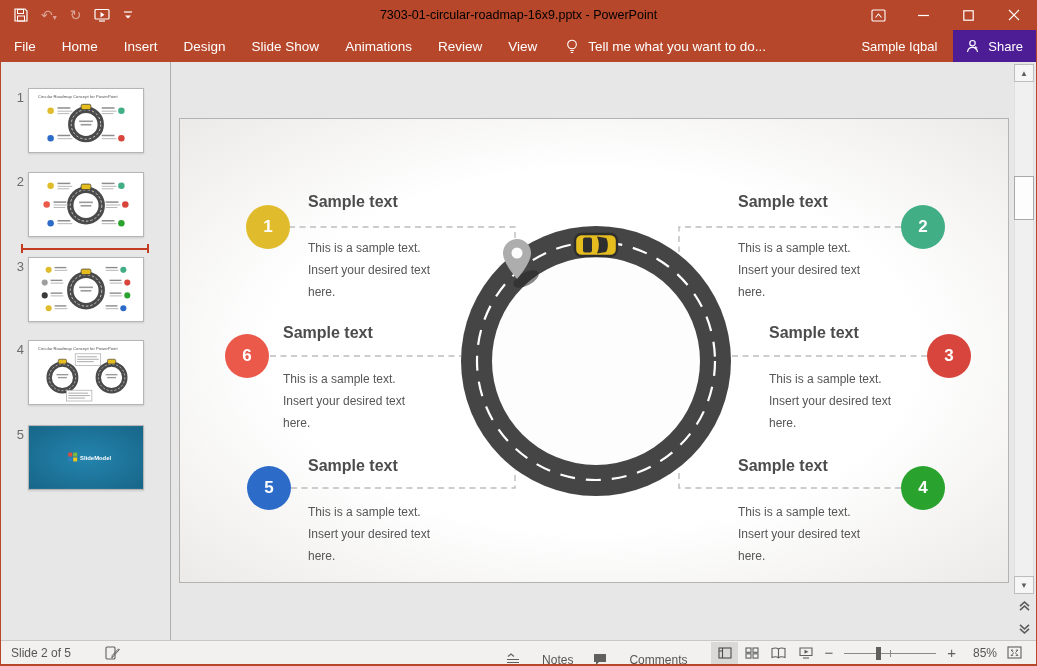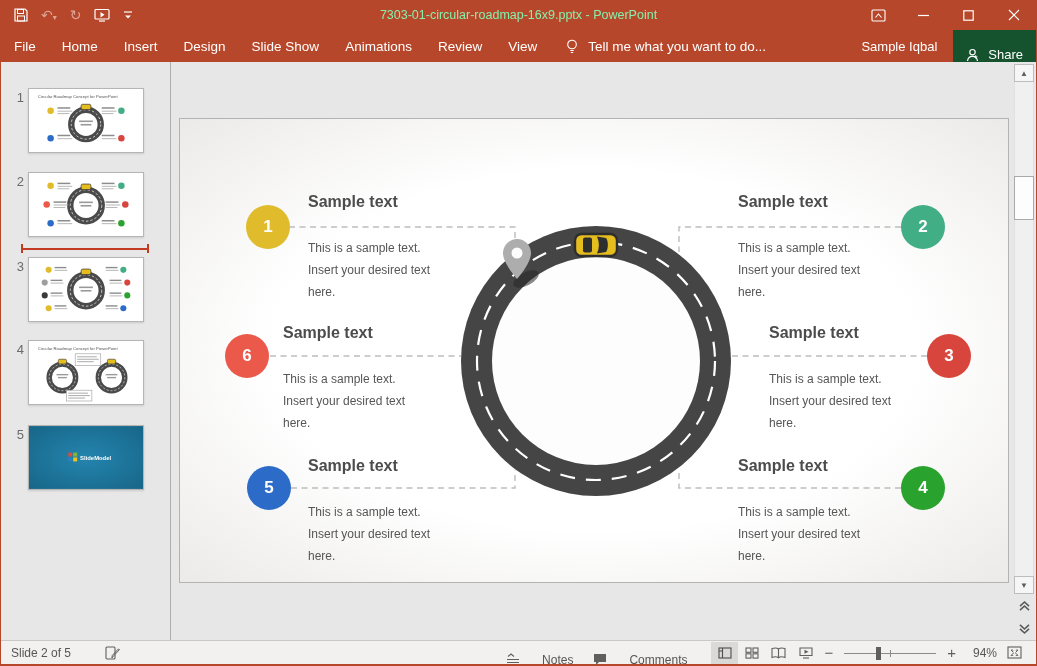--- a/index.html
+++ b/index.html
@@ -3,31 +3,31 @@
 <meta charset="utf-8">
 <style>
   *{box-sizing:border-box;margin:0;padding:0}
   html,body{width:1037px;height:666px;overflow:hidden;font-family:"Liberation Sans",sans-serif}
   .window{position:relative;width:1037px;height:666px;background:#E7E7E7;border-left:1px solid #B7472A;border-right:1px solid #B7472A}
 
   
   .titlebar{height:30px;background:#B7472A;display:flex;align-items:center;color:#fff;position:relative}
   .qat{display:flex;align-items:center;gap:13px;padding-left:13px;z-index:2}
   .qat .dim{opacity:.5}
-  .doc-title{position:absolute;left:0;right:0;text-align:center;font-size:12.5px;color:#86efac;pointer-events:none}
+  .doc-title{position:absolute;left:0;right:0;text-align:center;font-size:12.5px;color:#000000;pointer-events:none}
   .win-controls{margin-left:auto;display:flex;height:100%;z-index:2}
   .win-btn{width:45px;height:100%;display:flex;align-items:center;justify-content:center;font-size:14px;color:#fff}
 
   
   .menubar{height:32px;background:#B7472A;display:flex;align-items:center;color:#fff;font-size:13.5px}
   .tab{padding:0 13px;height:100%;display:flex;align-items:center;cursor:default}
   .tellme{display:flex;align-items:center;gap:10px;margin-left:10px;padding:0 6px}
   .acct{margin-left:auto;display:flex;align-items:center;gap:16px}
   .user-name{font-size:13px}
-  .share-btn{background:#14532d;height:32px;display:flex;align-items:flex-end;gap:7px;padding:0 13px;font-size:13px}
+  .share-btn{background:#4c1d95;height:32px;display:flex;align-items:center;gap:7px;padding:0 13px;font-size:13px}
 
   
   .content{position:absolute;top:62px;left:0;right:0;bottom:26px;display:flex}
   .panel{width:170px;min-width:170px;background:#E7E7E7;border-right:1px solid #ADADAD;position:relative}
   .snum{position:absolute;left:6px;width:17px;text-align:right;font-size:13px;color:#6b6b6b}
   .thumb{position:absolute;left:27px;width:116px;height:65px;background:#fff;border:1px solid #B5B5B5;box-shadow:0 1px 2px rgba(0,0,0,.12)}
   .thumb svg{display:block;width:100%;height:100%}
   .sel-marker{position:absolute;left:20px;top:182px;width:128px;height:9px;border-left:2px solid #C23B22;border-right:2px solid #C23B22;background:linear-gradient(#C23B22,#C23B22) center/100% 2px no-repeat}
 
   .canvas{flex:1;position:relative}
@@ -454,21 +454,21 @@
             <path d="M4 11h6" stroke="#5f5f5f" stroke-width="1.1"></path>
           </svg>
       </div>
       <div class="zoom-pm">−</div>
       <div class="zoom-track">
         <div class="line"></div>
           <div class="tick"></div>
         <div class="zoom-thumb"></div>
       </div>
       <div class="zoom-pm">+</div>
-      <div class="zoom-label">94%</div>
+      <div class="zoom-label">85%</div>
       <div class="fit-icon">
         <svg width="15" height="13" viewBox="0 0 15 13">
             <rect x="1" y="1" width="13" height="11" fill="none" stroke="#5f5f5f" stroke-width="1.1"></rect>
             <path d="M4 4l2.5 2.5M11 4L8.5 6.5M4 9.5L6.5 7M11 9.5L8.5 7" stroke="#5f5f5f" stroke-width="1"></path>
             <path d="M4 4h2v.5M11 4H9v.5M4 9.5h2V9M11 9.5H9V9" stroke="#5f5f5f" stroke-width="0.8" fill="none"></path>
           </svg>
       </div>
     </div>
   </div>
 

